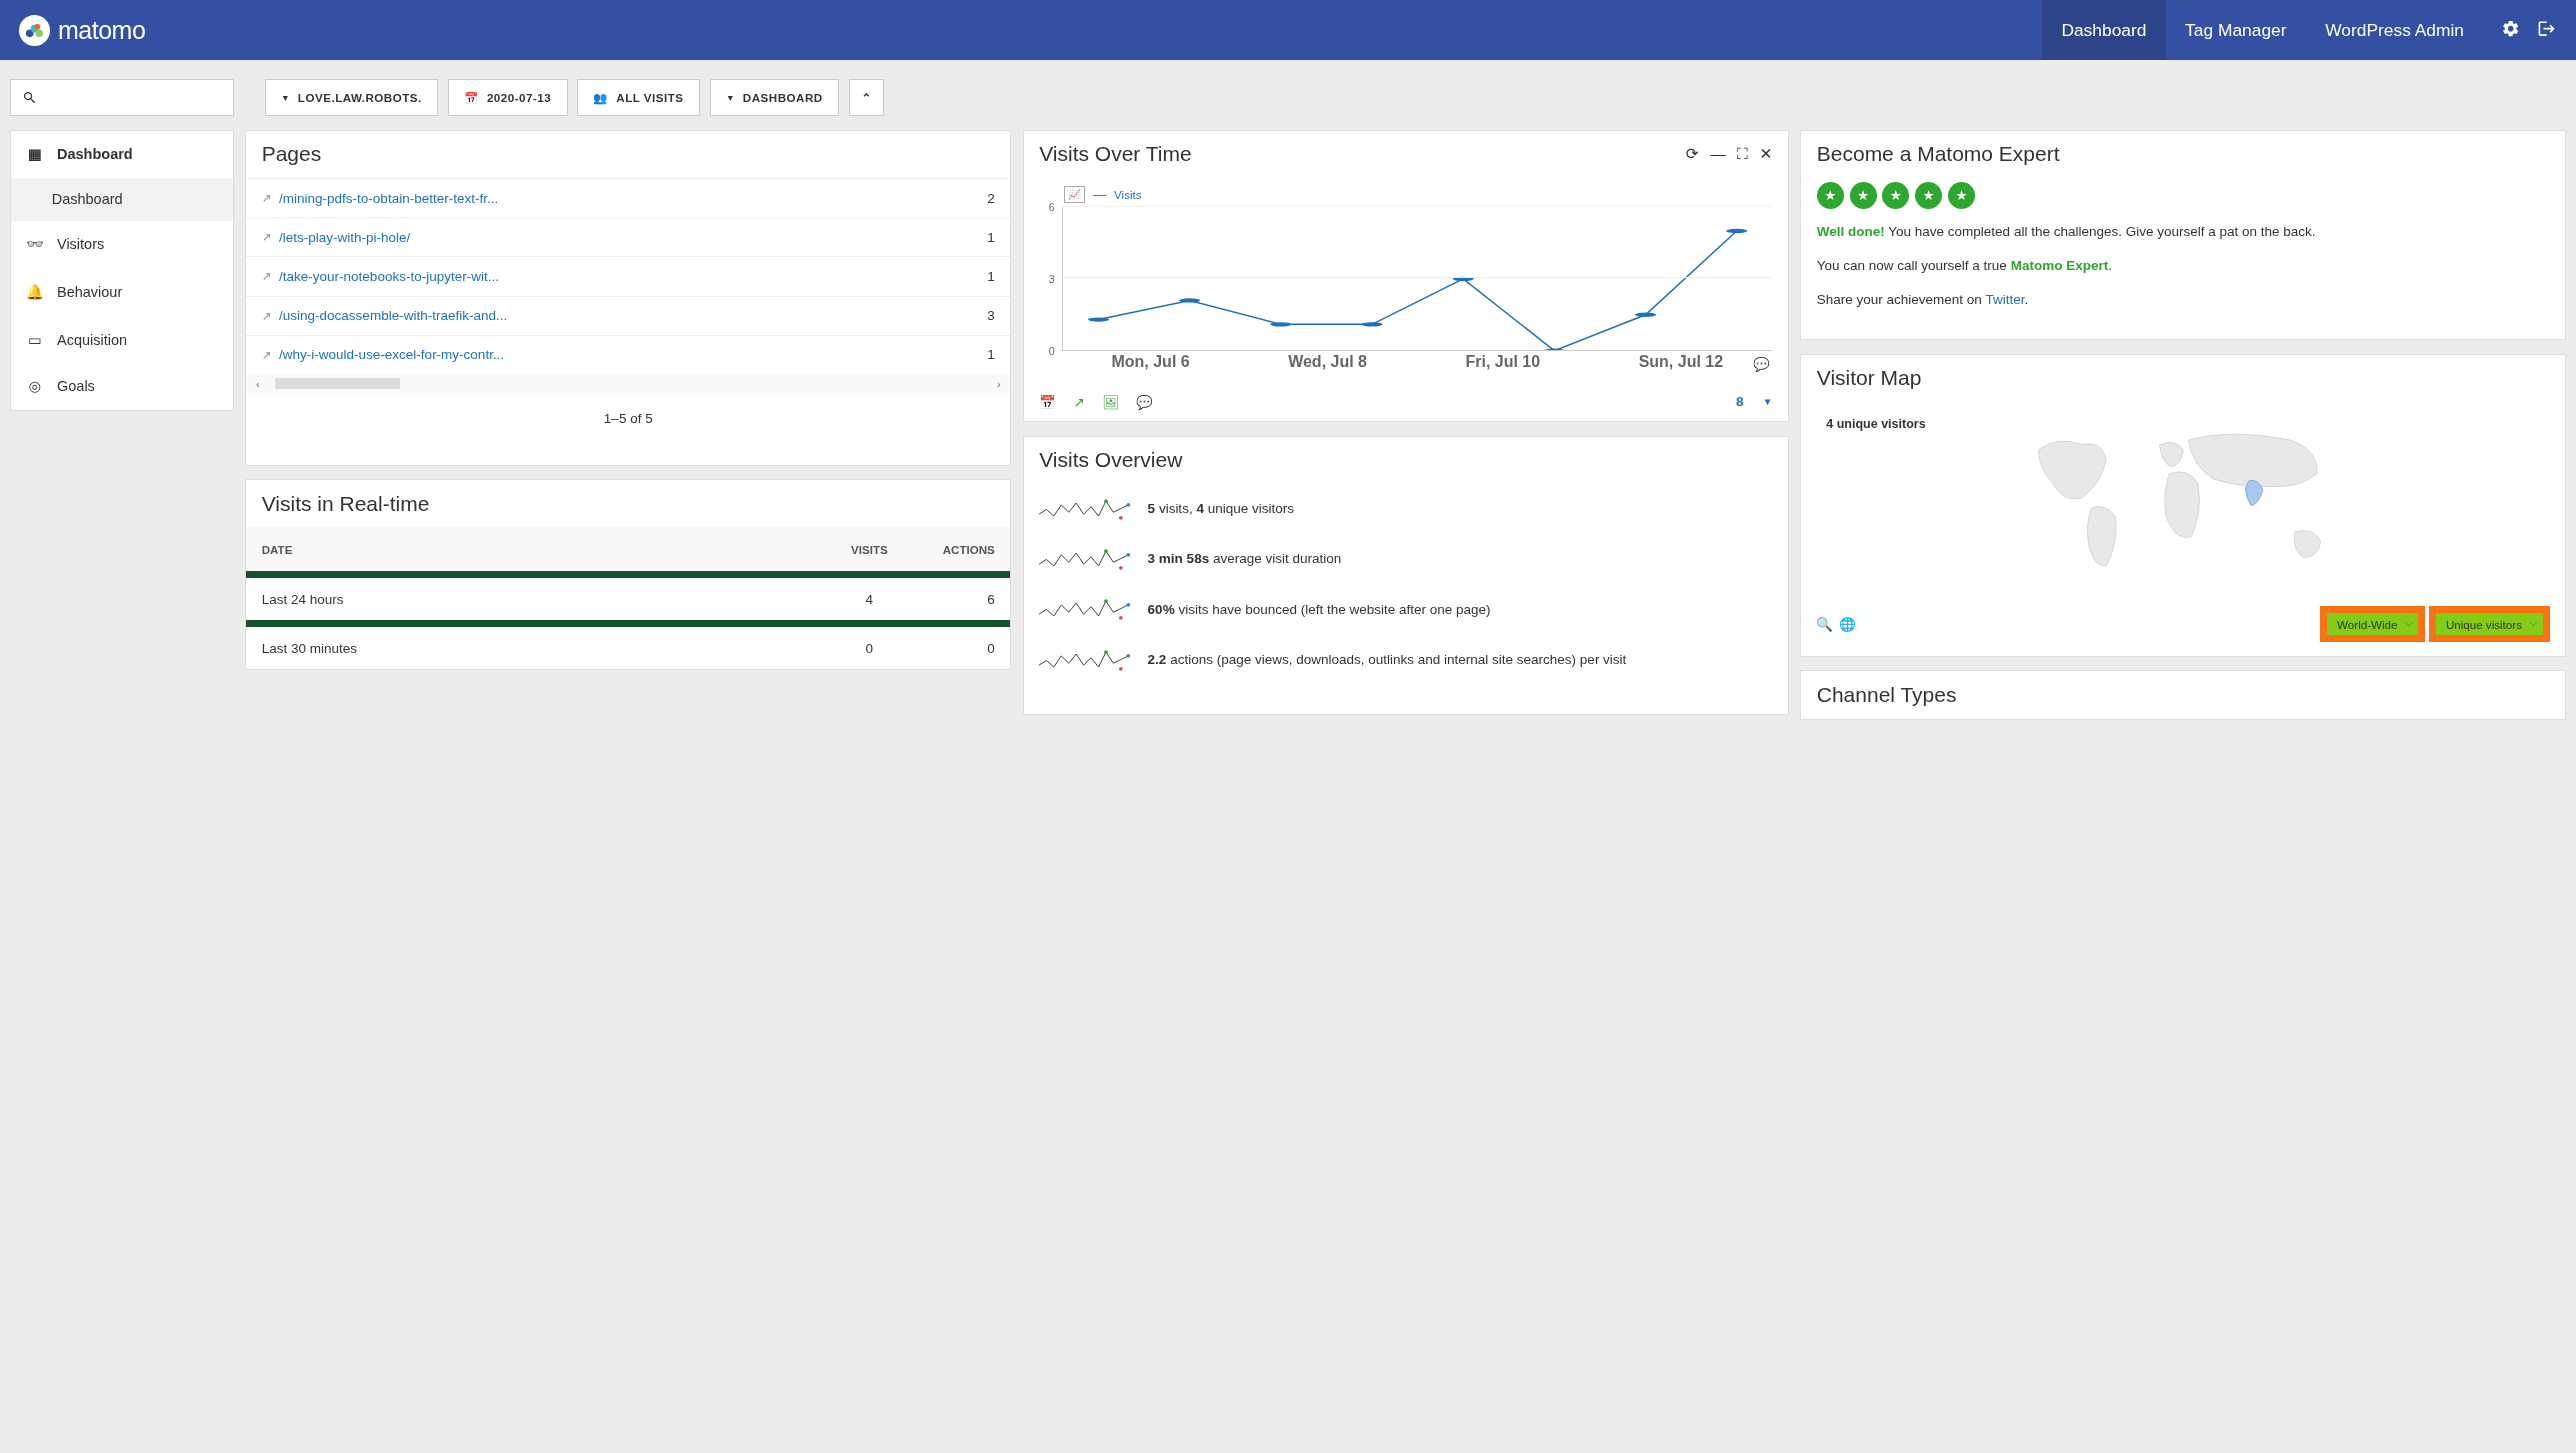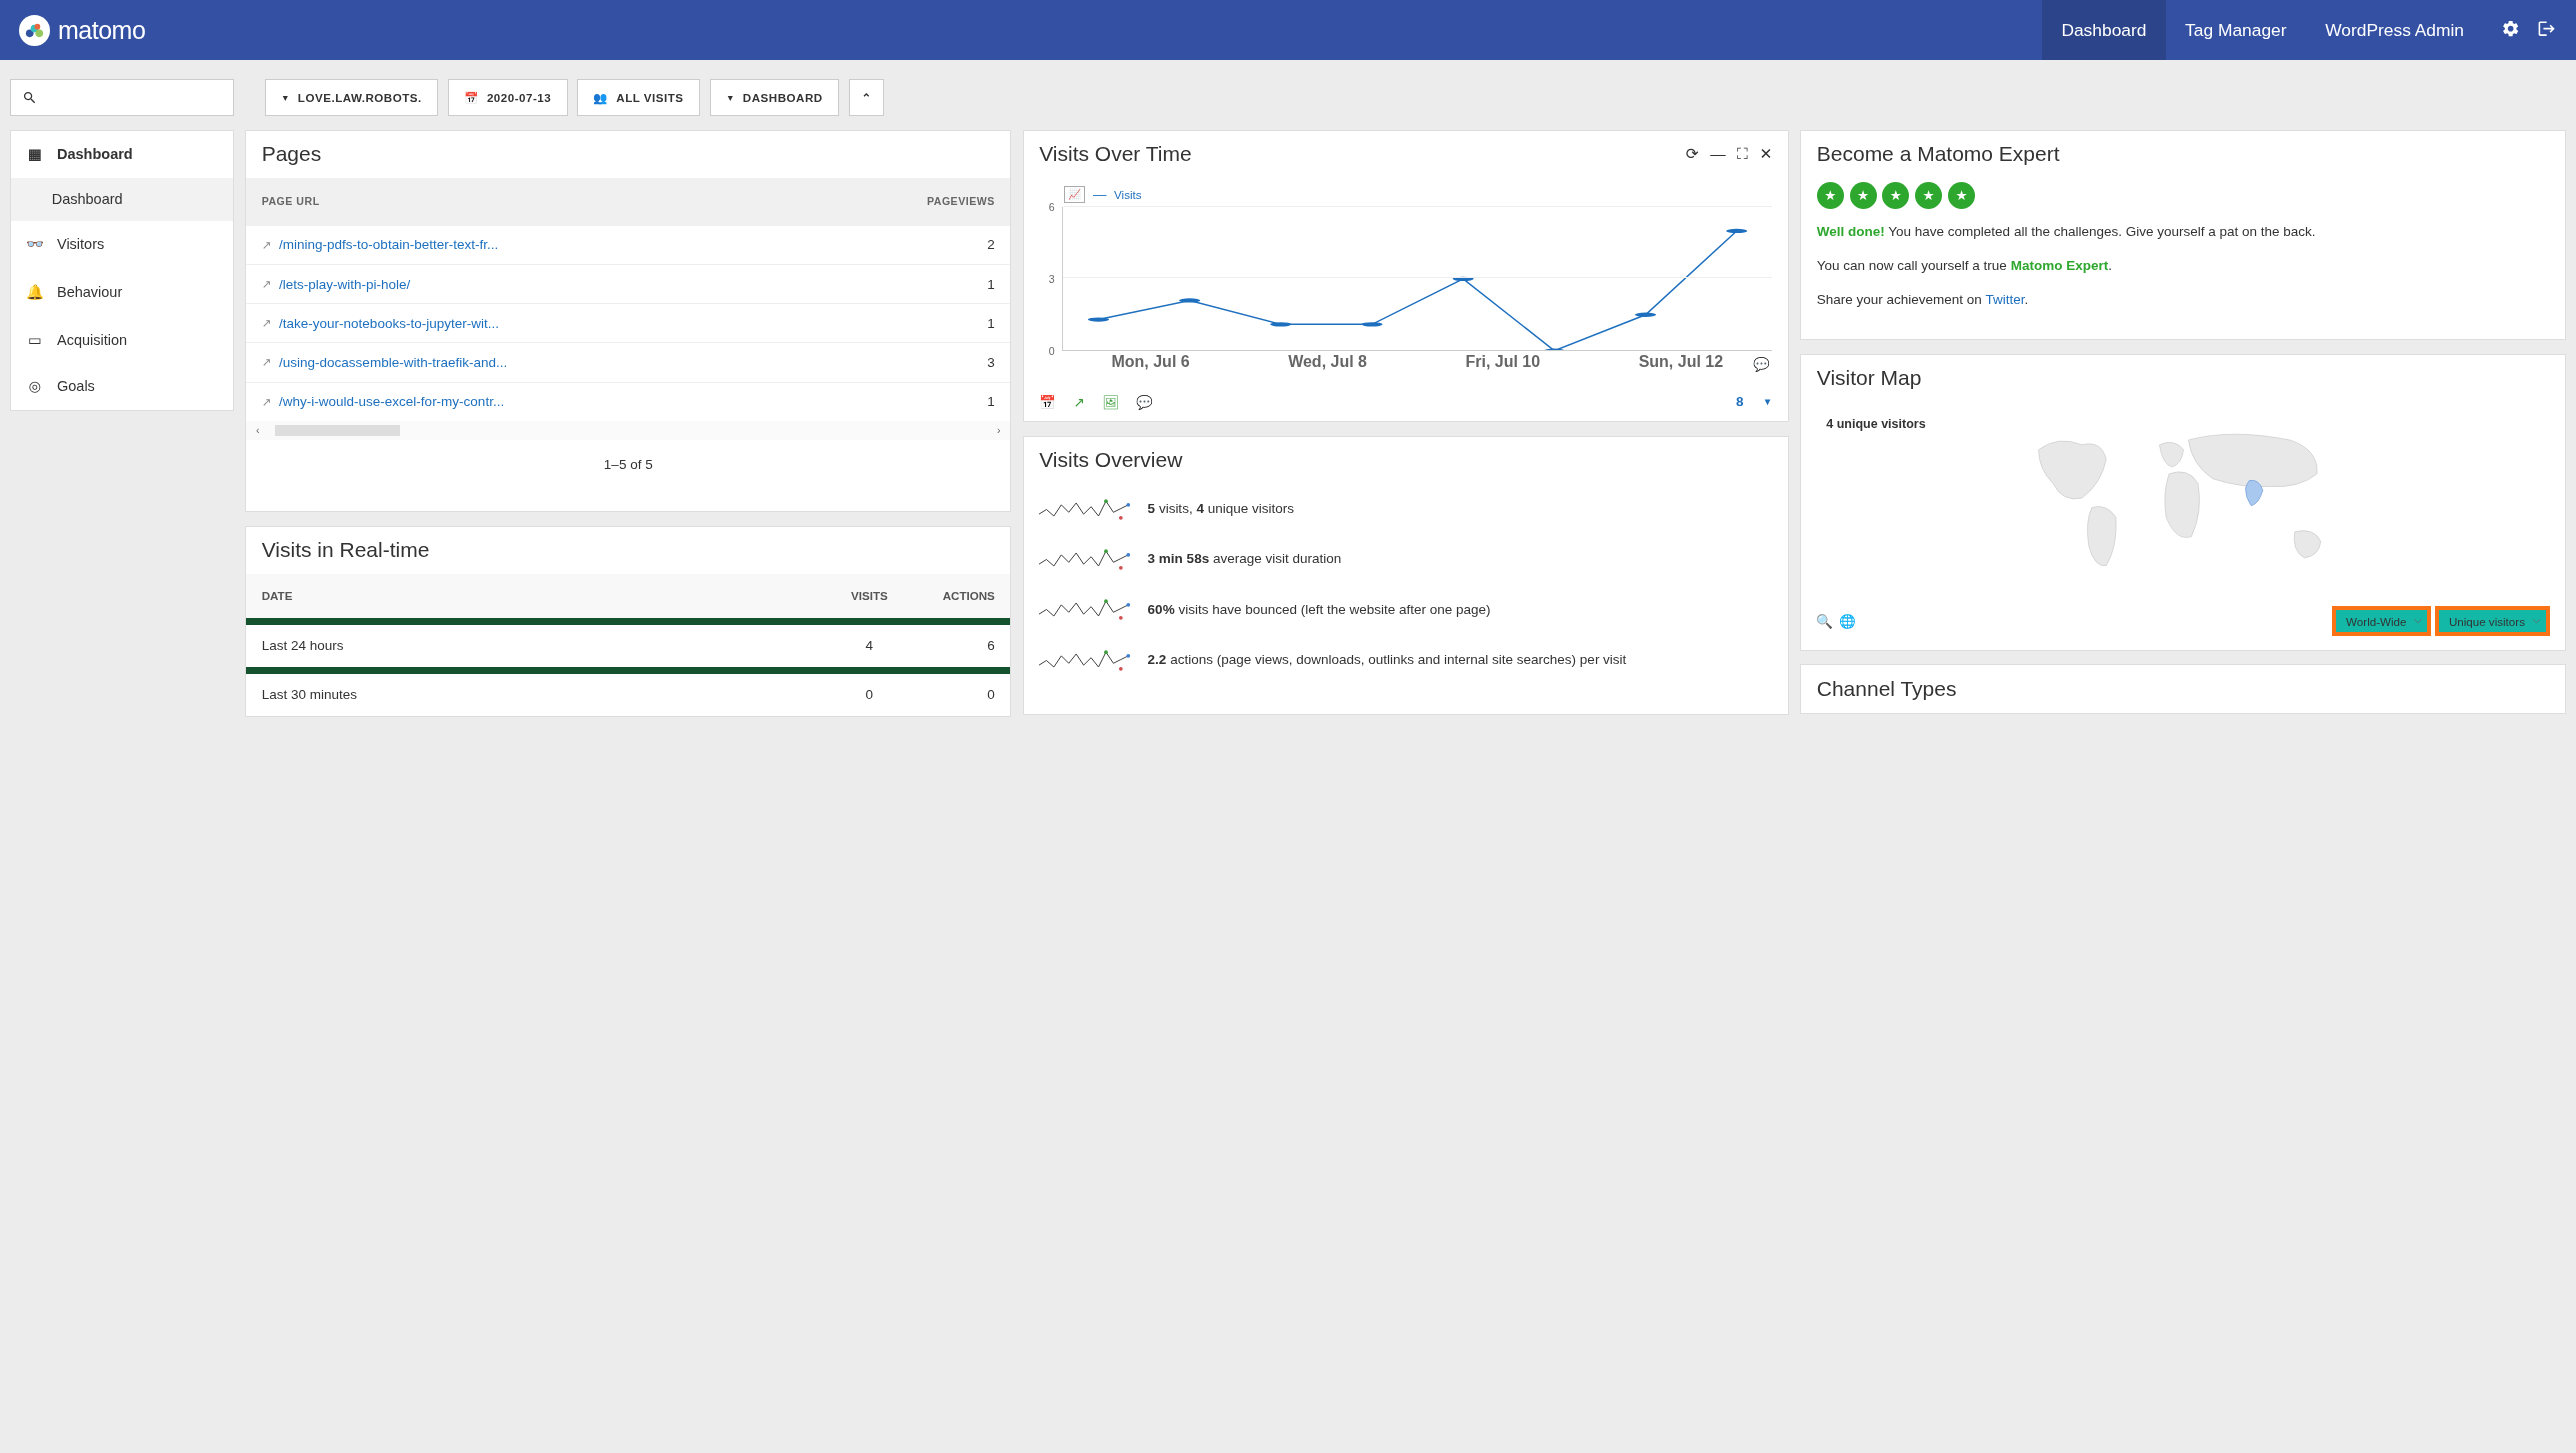--- a/index.html
+++ b/index.html
@@ -67,21 +67,21 @@
 .star { width: 27px; height: 27px; background: #2ea72e; border-radius: 50%; display: flex; align-items: center; justify-content: center; color: white; font-size: 13.5px; }
 .expert-body { padding: 0 15.4px 15.4px; font-size: 13.5px; line-height: 1.5; }
 .expert-body p { margin-bottom: 13.5px; }
 .green { color: #2ea72e; font-weight: 700; }
 .link { color: #1e70bf; cursor: pointer; }
 
 .map-wrap { padding: 9.7px 15.4px 11.6px; position: relative; }
 .map-label { position: absolute; top: 13.5px; left: 21px; font-weight: 700; font-size: 12.5px; background: rgba(255,255,255,0.8); padding: 1.9px 3.9px; z-index: 2; }
 .map-footer { display: flex; align-items: center; padding: 5.8px 15.4px 13.5px; gap: 5.8px; }
 .map-select { margin-left: auto; }
-.sel { border: 4px solid #f97316; padding: 4.8px 21px 4.8px 9.7px; font-size: 11.6px; background: #14b8a6; position: relative; display: inline-block; cursor: pointer; }
+.sel { border: 7px solid #f97316; padding: 4.8px 21px 4.8px 9.7px; font-size: 11.6px; background: #84cc16; position: relative; display: inline-block; cursor: pointer; }
 .sel::after { content: '⌵'; position: absolute; right: 5.8px; top: 3.9px; font-size: 9.7px; color: #666; }
 .rt-head { background: #f8f8f8; display: flex; padding: 15.4px; font-size: 11.6px; font-weight: 600; color: #555; }
 .rt-row { display: flex; padding: 13.5px 15.4px; border-top: 7px solid #14532d; }
 .rt-date { flex: 1; }
 .rt-v { width: 77px; text-align: center; }
 .rt-a { width: 87px; text-align: right; }
 
 svg.world { width: 100%; height: 174px; }
 </style>
 </head>
@@ -165,24 +165,20 @@
     </div>
   </div>
 
   <div class="cols">
 
     <div class="col">
       <div class="card">
         <div class="card-head">
             <div class="card-title">Pages</div>
           </div>
-        <div class="table-head">
-          <div style="flex:1">PAGE URL</div>
-          <div>PAGEVIEWS</div>
-        </div>
         <div id="pages-rows">
             <div class="page-row">
               <span class="open-icon">↗</span>
               <span class="page-link">/mining-pdfs-to-obtain-better-text-fr...</span>
               <span class="page-views">2</span>
             </div>
             <div class="page-row">
               <span class="open-icon">↗</span>
               <span class="page-link">/lets-play-with-pi-hole/</span>
               <span class="page-views">1</span>

